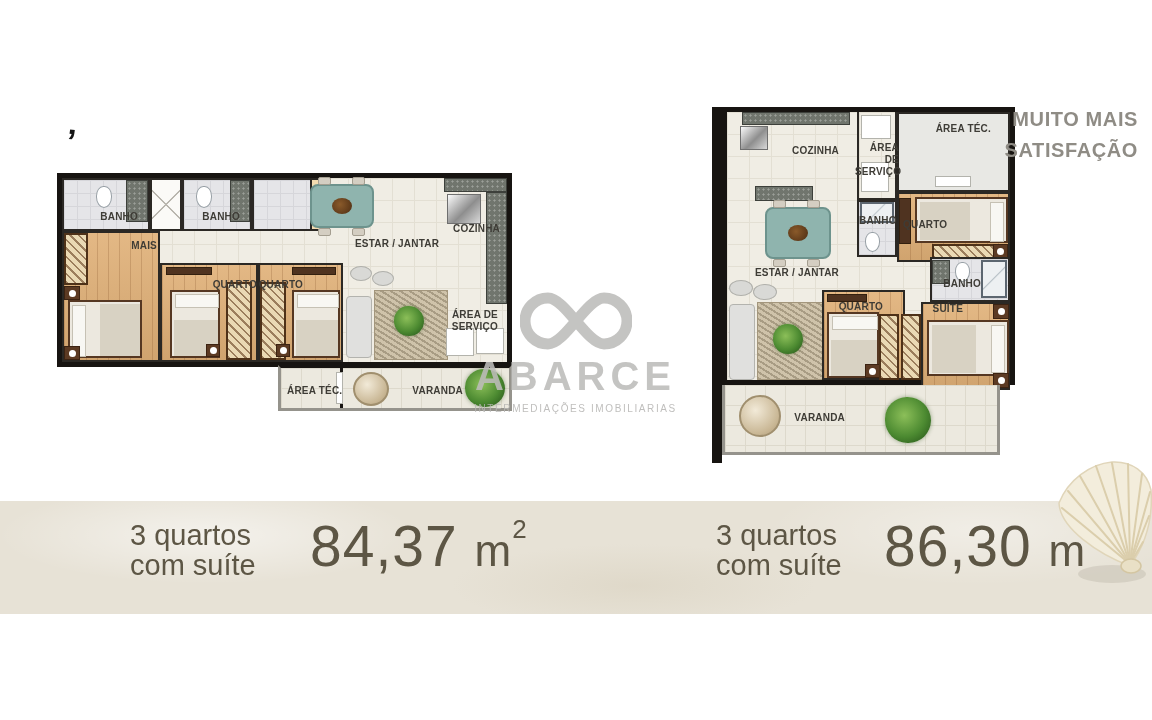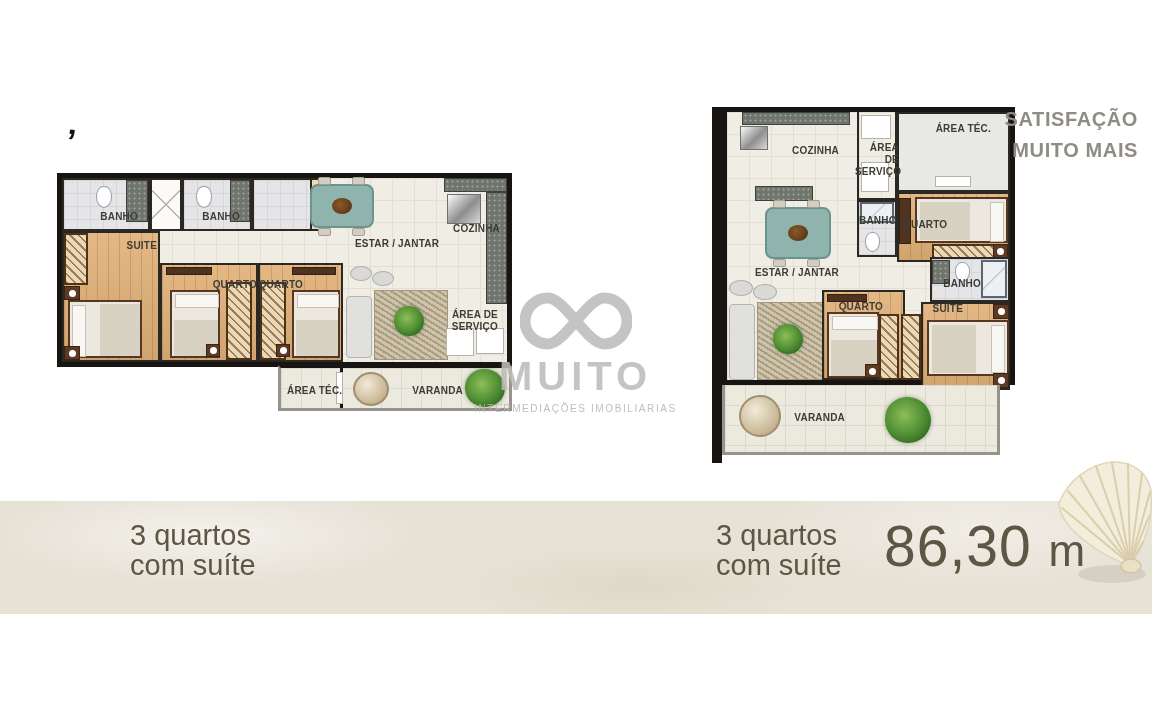--- a/index.html
+++ b/index.html
@@ -149,21 +149,21 @@
       <div class="abs plant" style="left:332px;top:128px;width:30px;height:30px;"></div>
 
       <div class="abs granite" style="left:382px;top:0;width:63px;height:14px;"></div>
       <div class="abs granite" style="left:424px;top:14px;width:21px;height:112px;"></div>
       <div class="abs silver" style="left:385px;top:16px;width:34px;height:30px;"></div>
       <div class="abs slab" style="left:384px;top:150px;width:28px;height:28px;"></div>
       <div class="abs slab" style="left:414px;top:150px;width:28px;height:26px;"></div>
 
       <span class="rl" style="left:30px;top:33px;width:46px;">BANHO</span>
       <span class="rl" style="left:132px;top:33px;width:46px;">BANHO</span>
-      <span class="rl" style="left:55px;top:62px;width:40px;">SUITE</span>
+      <span class="rl" style="left:55px;top:62px;width:40px;">MAIS</span>
       <span class="rl" style="left:147px;top:101px;width:48px;">QUARTO</span>
       <span class="rl" style="left:193px;top:101px;width:48px;">QUARTO</span>
       <span class="rl" style="left:293px;top:60px;width:70px;">ESTAR / JANTAR</span>
       <span class="rl" style="left:380px;top:45px;width:58px;">COZINHA</span>
       <span class="rl wrap" style="left:388px;top:131px;width:48px;">ÁREA DE SERVIÇO</span>
     </div>
 
     <div class="abs floor-balcony" style="left:221px;top:192px;width:234px;height:46px;border:3px solid #95938c;border-top:3px solid #171411;">
       <div class="abs" style="left:0;top:0;width:62px;height:40px;border-right:3px solid #171411;"></div>
       <div class="abs slab" style="left:55px;top:4px;width:7px;height:32px;"></div>
@@ -251,36 +251,39 @@
     </div>
 
     <div class="abs floor-balcony" style="left:10px;top:278px;width:278px;height:70px;border:3px solid #95938c;border-top:none;">
       <div class="abs armchair-round" style="left:14px;top:10px;width:42px;height:42px;"></div>
       <div class="abs plant" style="left:160px;top:12px;width:46px;height:46px;"></div>
       <span class="rl" style="left:56px;top:27px;width:64px;">VARANDA</span>
     </div>
   </div>
 
   <div class="note">
+    <div>MUITO MAIS</div>
     <div>SATISFAÇÃO</div>
-    <div>MUITO MAIS</div>
   </div>
 
   <div class="watermark">
     <svg width="112" height="62" viewBox="0 0 112 62" style="display:block;margin:0 auto;">
       <path d="M28 8 A23 23 0 1 0 28 54 C45 54 67 8 84 8 A23 23 0 1 1 84 54 C67 54 45 8 28 8 Z" fill="none" stroke="#bdbcba" stroke-width="11" stroke-linejoin="round" stroke-linecap="round"></path>
     </svg>
-    <div class="wm-brand">MUITO</div>
+    <div class="wm-brand">ABARCE</div>
     <div class="wm-tag">INTERMEDIAÇÕES IMOBILIARIAS</div>
   </div>
 
   <div class="band">
     <div class="sum-label" style="left:130px;top:19px;">
       <div>3 quartos</div>
       <div>com suíte</div>
+    </div>
+    <div class="sum-value" style="left:310px;top:12px;">
+      <span>84,37</span><span> </span><span class="unit">m</span><sup>2</sup>
     </div>
 
     <div class="sum-label" style="left:716px;top:19px;">
       <div>3 quartos</div>
       <div>com suíte</div>
     </div>
     <div class="sum-value" style="left:884px;top:12px;">
       <span>86,30</span><span> </span><span class="unit">m</span><sup>2</sup>
     </div>
   </div>

